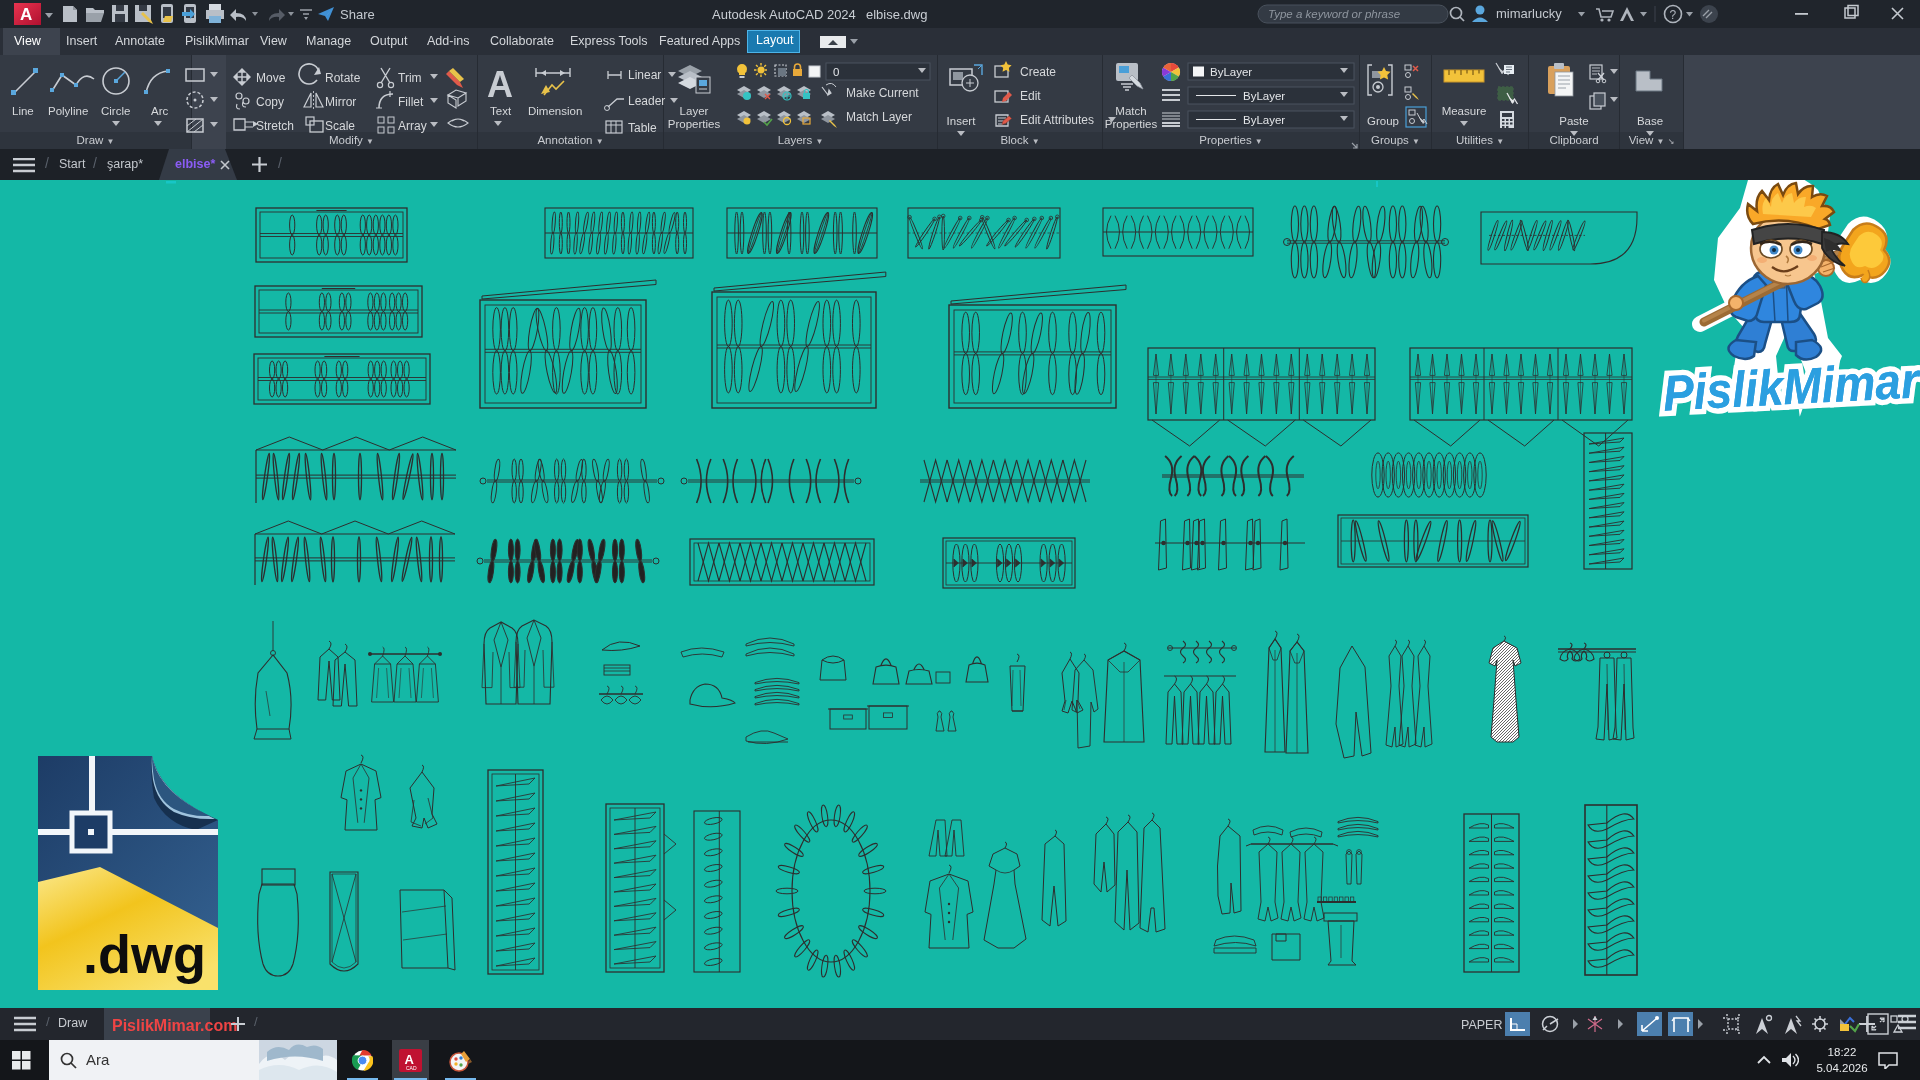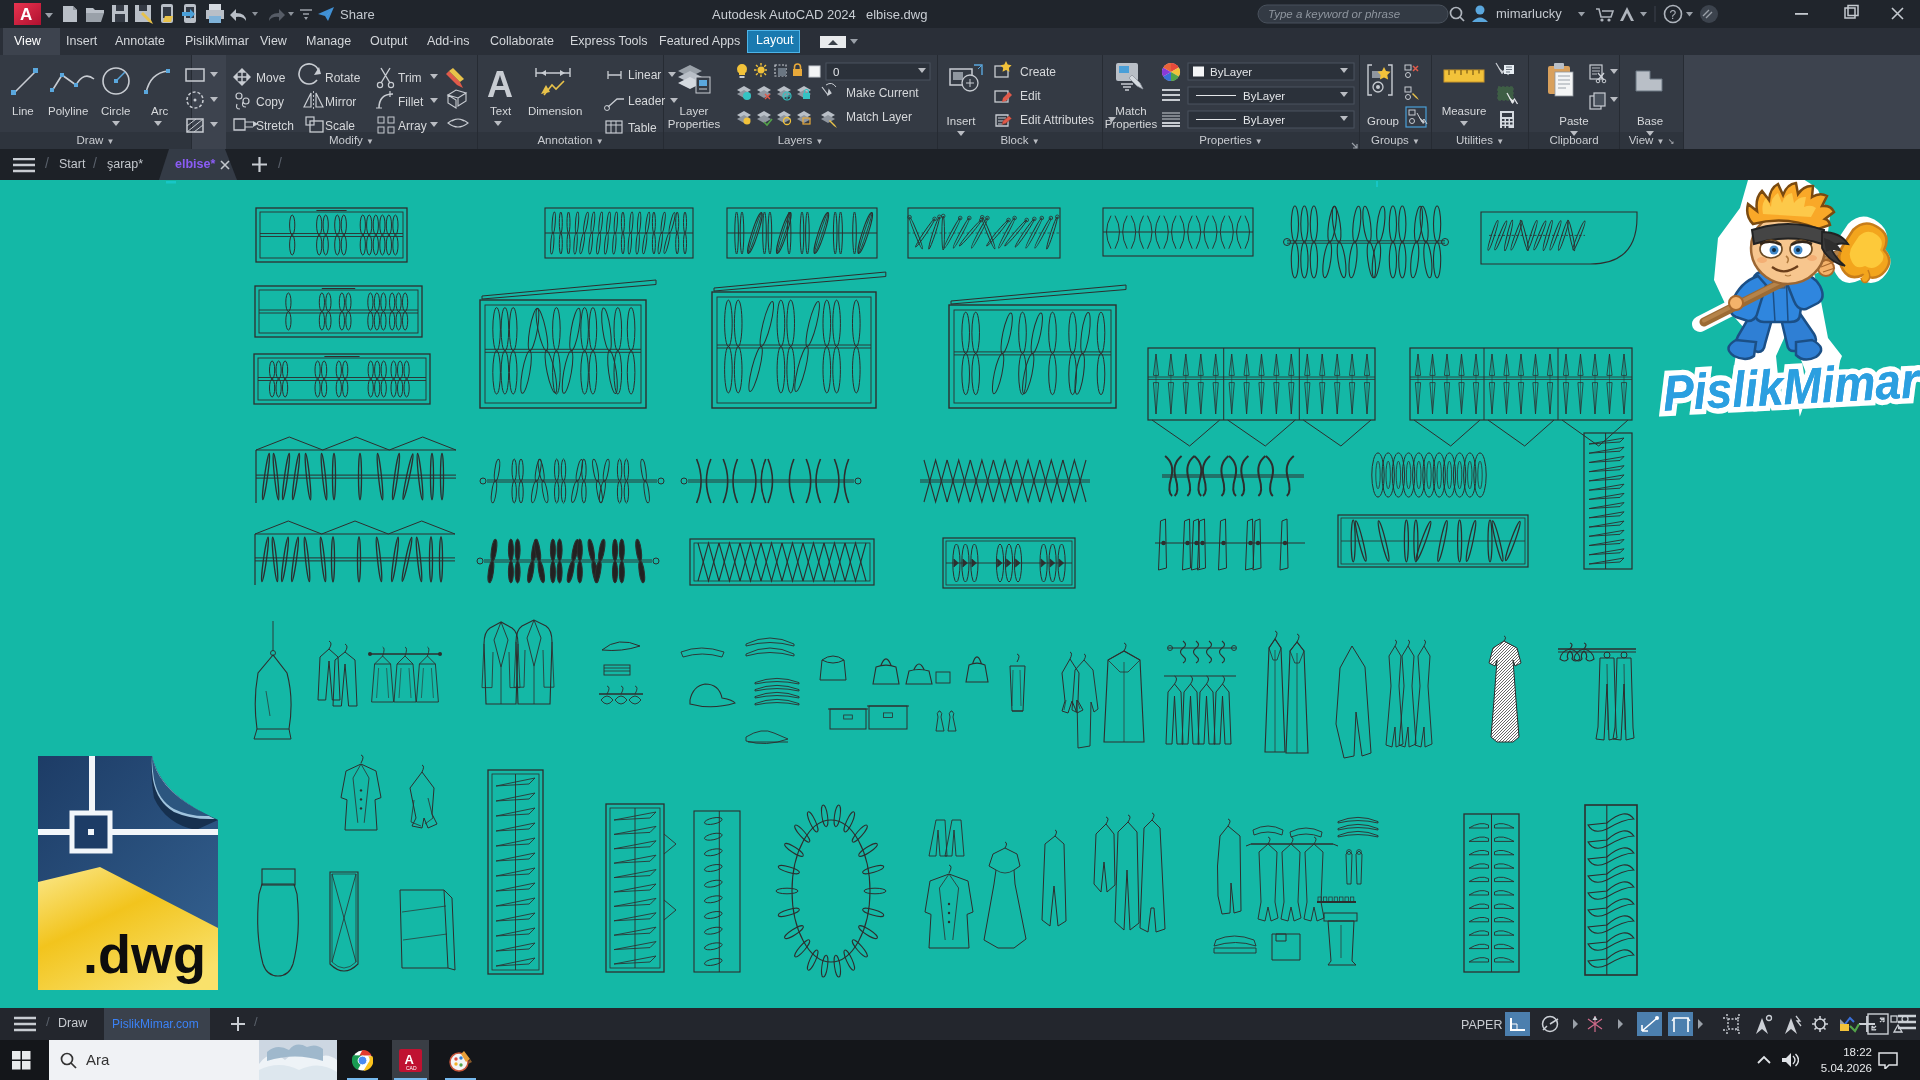--- a/index.html
+++ b/index.html
@@ -1769,21 +1769,21 @@
         <rect x="1376" y="181" width="2" height="6" fill="#17c6c6"></rect>
         <rect x="166" y="181" width="10" height="2.5" fill="#17c6c6"></rect>
       </svg></div>
     <div id="statusbar" class="abs">
       <svg class="abs" style="left:14px;top:8px" width="24" height="16">
         <path d="M0 2 h22 M0 8 h22 M0 14 h22" stroke="#c8ccd2" stroke-width="2.4"></path>
       </svg>
       <span style="position:absolute;left:46px;top:6px;color:#5a616b;font-size:13px">/</span>
       <span style="position:absolute;left:58px;top:8px;color:#c9ccd1;font-size:12.5px">Draw</span>
       <div class="abs" style="left:104px;top:0;width:106px;height:32px;background:#3a414c"></div>
-      <span style="position:absolute;left:112px;top:9px;color:#3b82f6;font-weight:normal;font-size:12px">PislikMimar.com</span>
+      <span style="position:absolute;left:112px;top:9px;color:#ef4444;font-weight:bold;font-size:16px">PislikMimar.com</span>
       <svg class="abs" style="left:231px;top:9px" width="14" height="14">
         <path d="M7 0 v14 M0 7 h14" stroke="#c8ccd2" stroke-width="2"></path>
       </svg>
       <span style="position:absolute;left:254px;top:6px;color:#5a616b;font-size:13px">/</span>
       <svg class="abs" style="left:1455px;top:0" width="465" height="32">
         <text x="6" y="21" font-size="12.5" fill="#c9ccd1">PAPER</text>
         <rect x="50" y="4" width="25" height="24" fill="#4c7fae"></rect>
         <path d="M56 10 v12 h14" stroke="#fff" stroke-width="2" fill="none"></path>
         <path d="M56 16 h6 v6" stroke="#fff" stroke-width="1" fill="none"></path>
         <circle cx="95" cy="16" r="7.5" fill="none" stroke="#ccd0d6" stroke-width="1.5"></circle>
@@ -1882,17 +1882,17 @@
       <div class="abs" style="left:347px;top:37.5px;width:31px;height:2.5px;background:#76b9ed"></div>
       <div class="abs" style="left:394px;top:37.5px;width:33px;height:2.5px;background:#76b9ed"></div>
       <div class="abs" style="left:445px;top:37.5px;width:31px;height:2.5px;background:#76b9ed"></div>
       <svg class="abs" style="left:1756px;top:14px" width="16" height="12">
         <path d="M2 9 l6 -6 l6 6" stroke="#dfe2e6" stroke-width="1.8" fill="none"></path>
       </svg>
       <svg class="abs" style="left:1781px;top:12px" width="18" height="16">
         <path d="M1 6 h4 l5 -5 v14 l-5 -5 h-4 z" fill="#dfe2e6"></path>
         <path d="M12 4 q4 4 0 8 M14.5 2 q6 6 0 12" stroke="#dfe2e6" stroke-width="1.4" fill="none"></path>
       </svg>
-      <div style="position:absolute;left:1812px;top:4px;width:60px;text-align:right;color:#e8eaec;font-size:11.5px;line-height:16px">18:22<br>5.04.2026</div>
+      <div style="position:absolute;left:1812px;top:4px;width:60px;text-align:center;color:#e8eaec;font-size:11.5px;line-height:16px">18:22<br>5.04.2026</div>
       <svg class="abs" style="left:1878px;top:12px" width="20" height="17">
         <path d="M1 1 h18 v12 h-8 l-4 4 v-4 h-6 z" fill="none" stroke="#dfe2e6" stroke-width="1.5"></path>
       </svg>
     </div>
   </div>
 </body></html>

